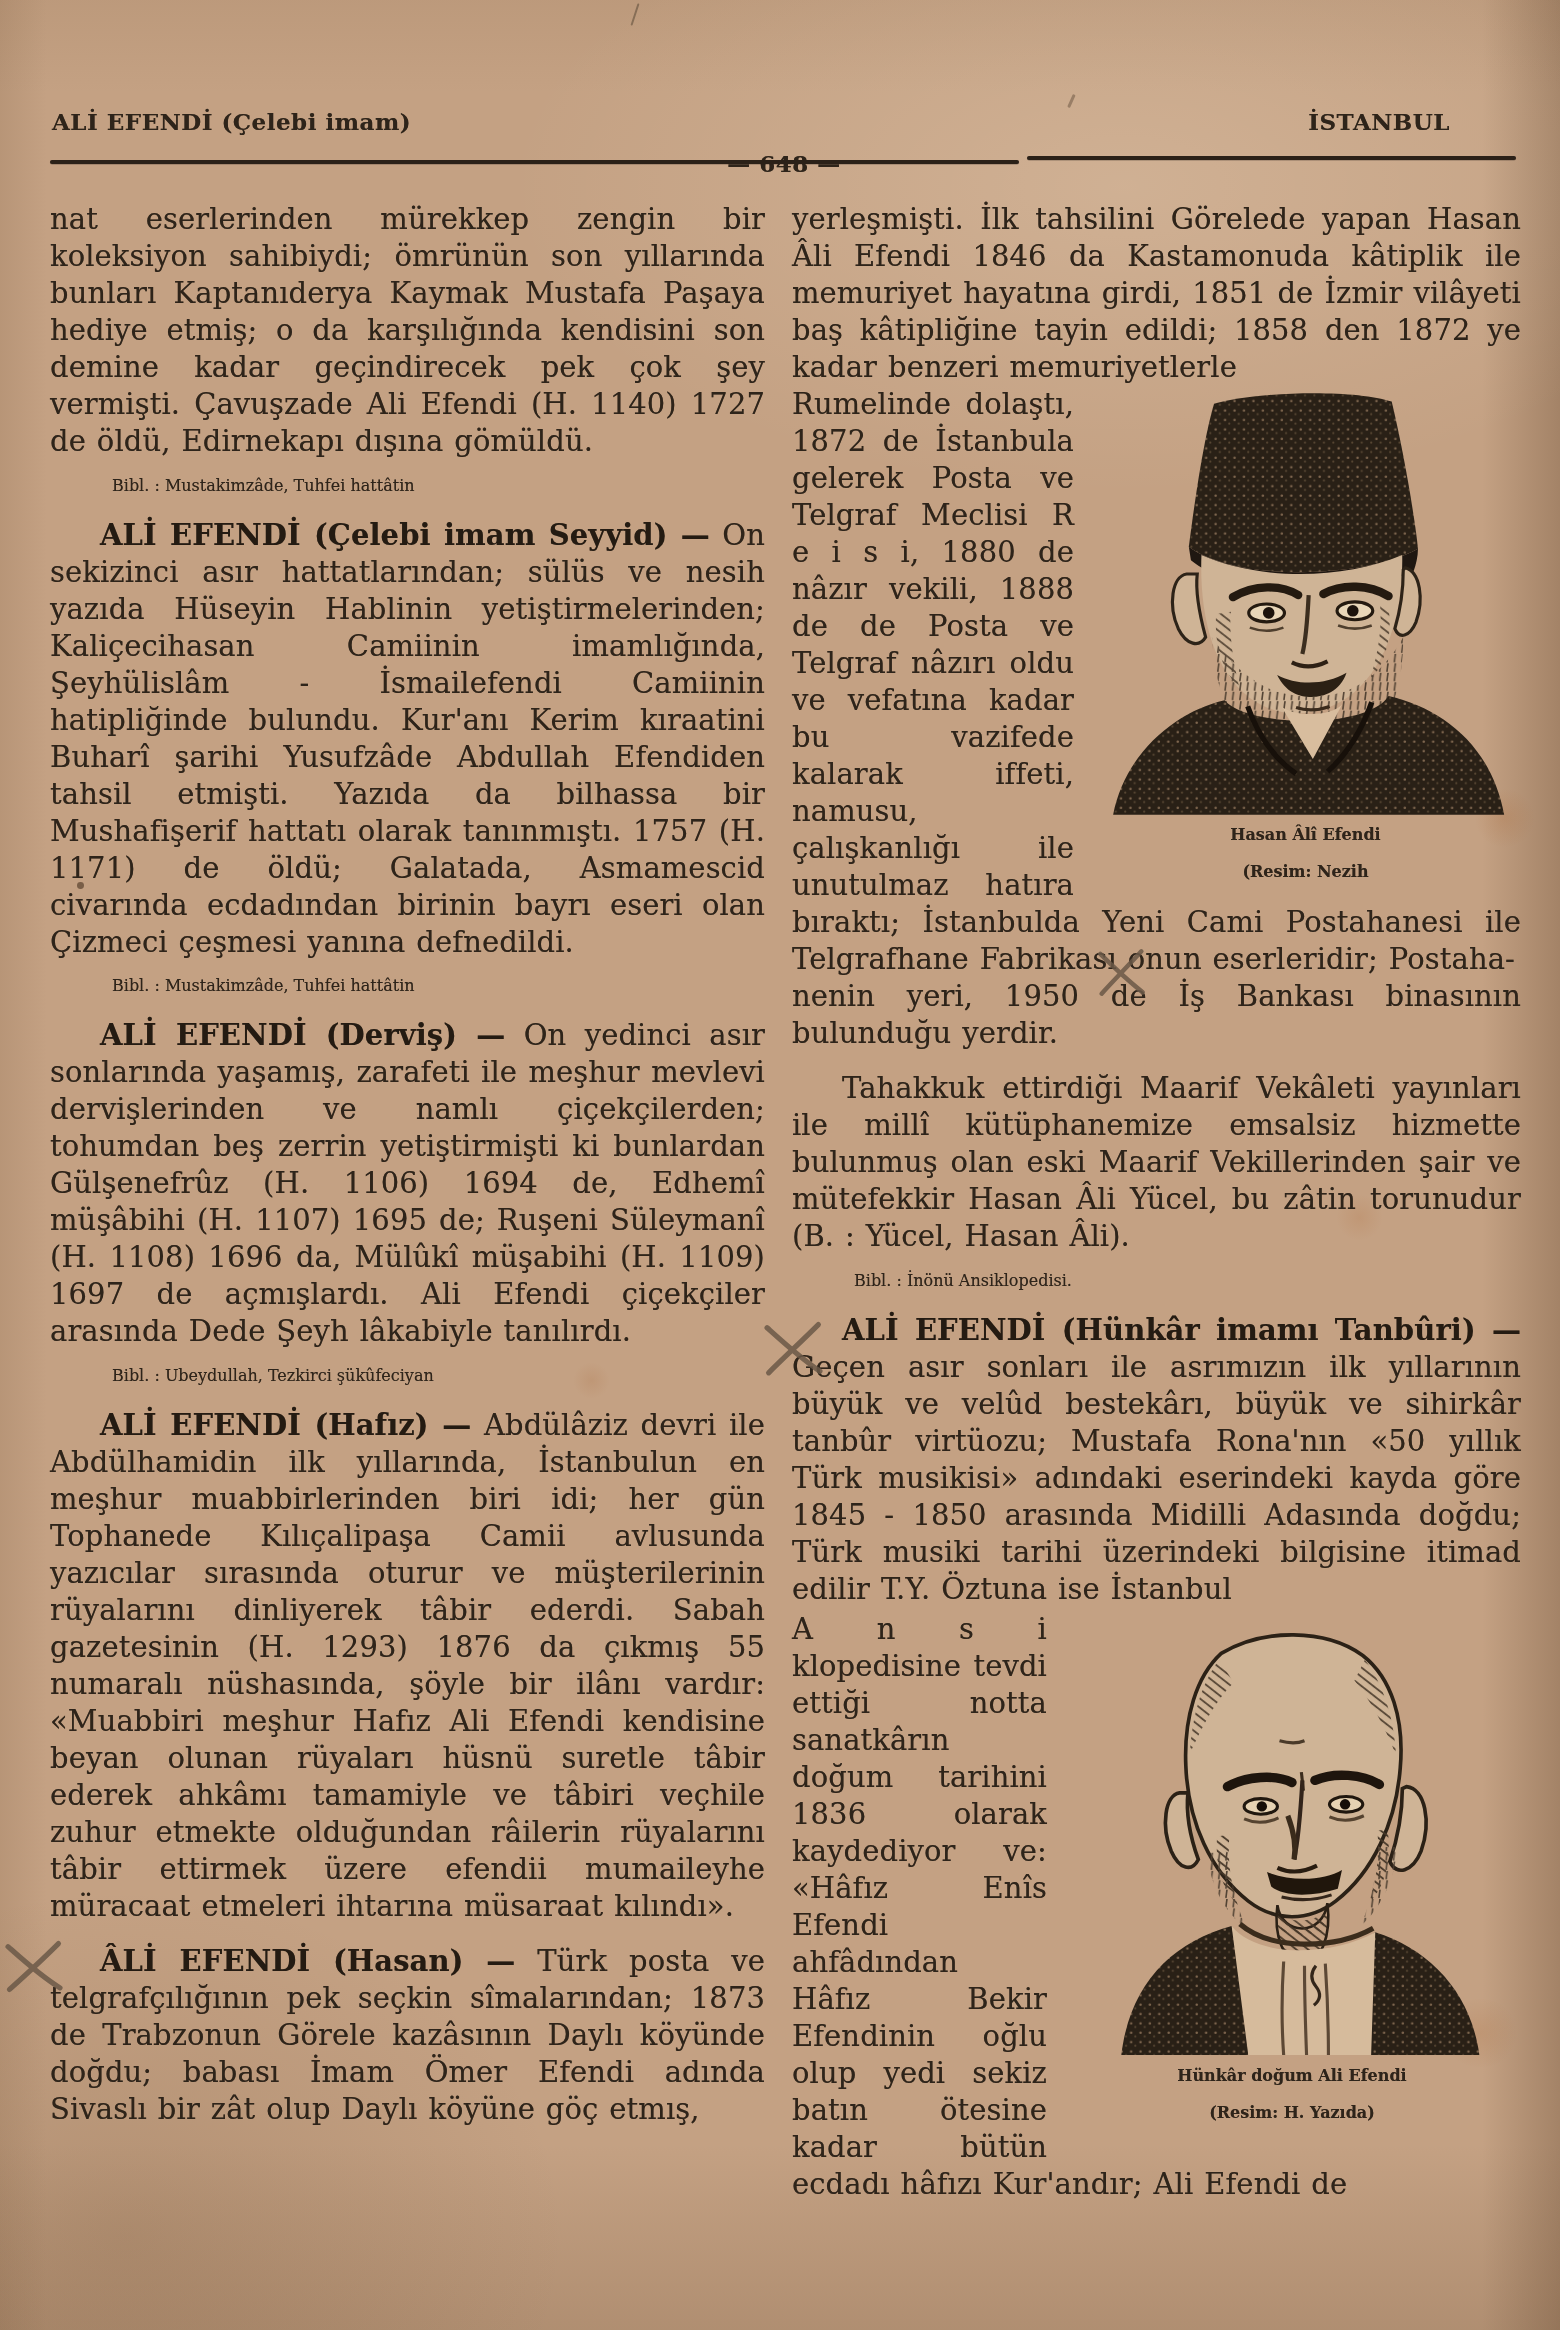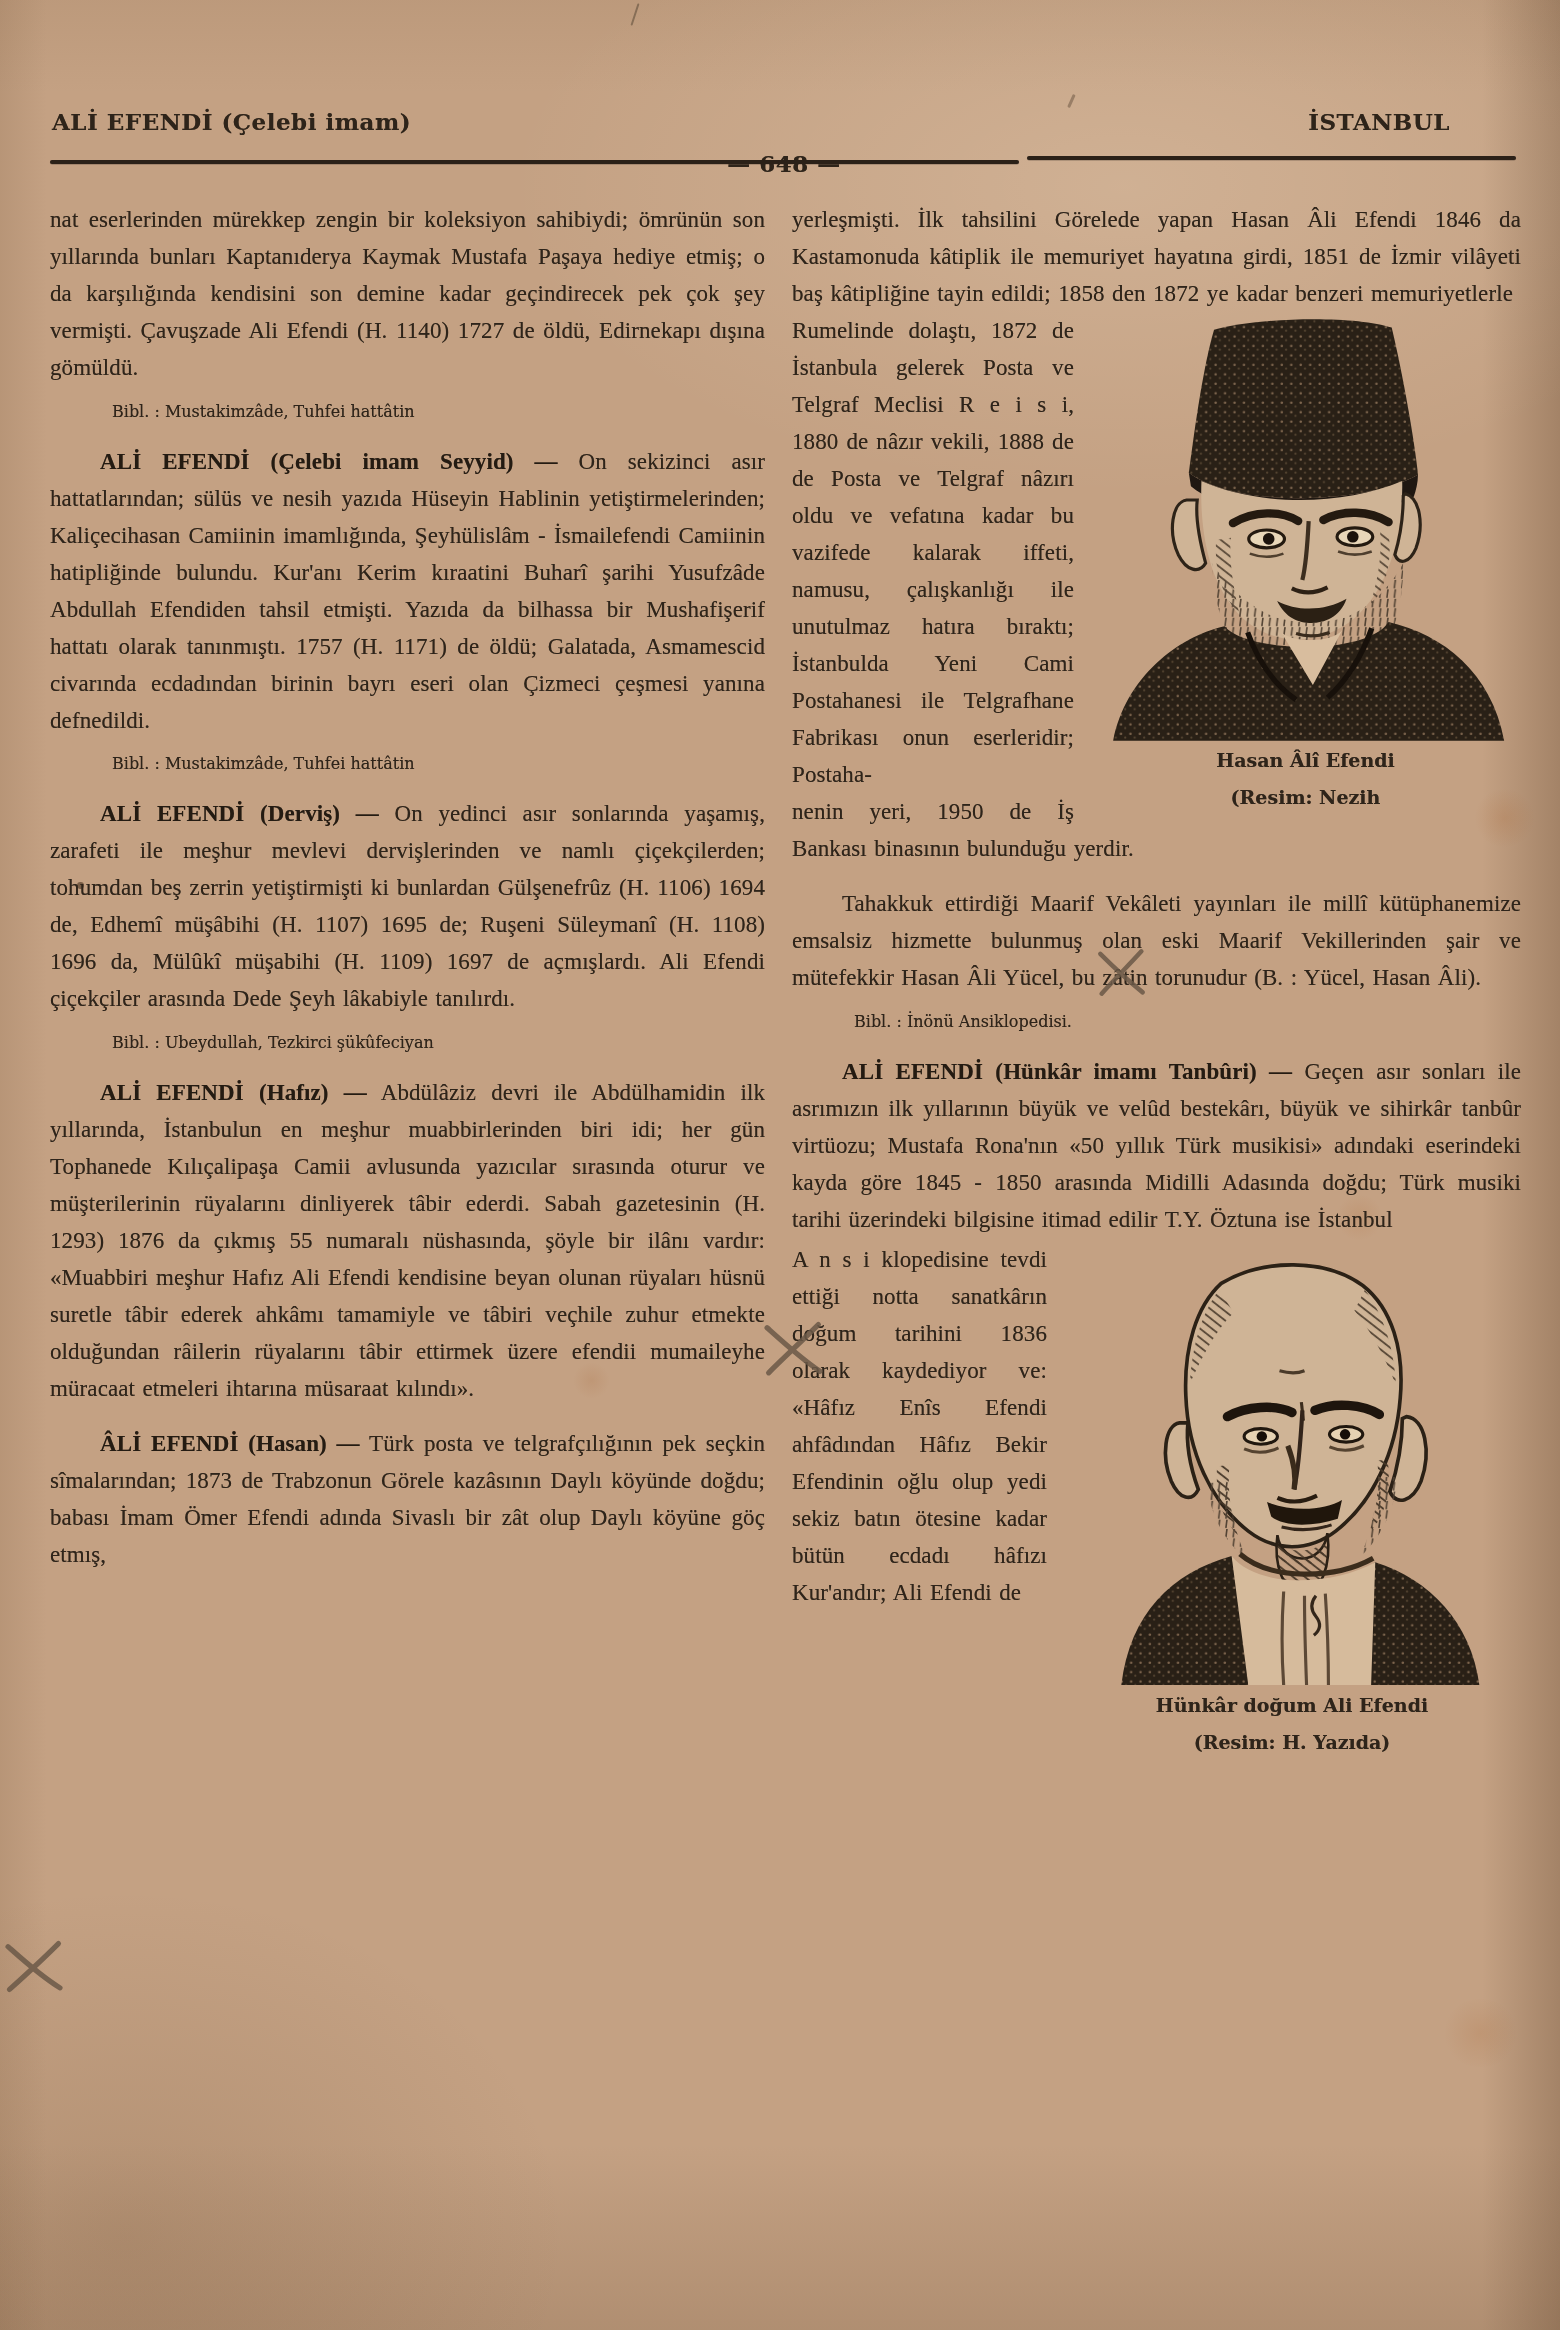--- a/index.html
+++ b/index.html
@@ -22,34 +22,34 @@
   .hdr-center{left:684px;top:110px;width:200px;text-align:center;margin-top:40px;}
   .hdr-right{right:110px;top:108px;}
   .rule{position:absolute;background:#2b2118;height:3.7px;border-radius:2.1px;box-shadow:0 0.5px 0 rgba(43,33,24,.4);}
   .rule-a{left:50px;top:160px;width:969px;}
   .rule-b{left:1027px;top:156px;width:489px;}
 
   .col{position:absolute;top:201px;text-align:justify;}
   .col-left{left:50px;width:715px;}
   .col-right{left:792px;width:729px;}
 
-  .body{font-size:23px;line-height:37px;margin:0;word-spacing:1.6px;letter-spacing:0.1px;
-        text-shadow:0 0 0.5px rgba(46,36,26,0.5);font-family:Liberation Serif, serif;}
+  .body{font-size:29px;line-height:37px;margin:0;word-spacing:1.6px;letter-spacing:0.1px;
+        text-shadow:0 0 0.5px rgba(46,36,26,0.5);}
   .entry{margin:18px 0 3.2px;text-indent:50px;}
   .cont{margin:0;}
   .rh{font-weight:bold;color:#241b12;}
   .bibl{font-size:16px;line-height:27px;margin:11.6px 0 18px 62px;text-align:left;
         text-shadow:0 0 0.5px rgba(46,36,26,0.5);}
 
   .fig{float:right;margin:3.2px 0 8.4px 16px;text-align:center;}
   .fig1{width:431px;}
   .fig2{width:458px;margin-top:7.4px;}
   .fig svg{display:block;width:100%;height:auto;}
   figcaption{margin-top:5.3px;}
-  .capline{display:block;font-weight:bold;font-size:19px;line-height:29.5px;
+  .capline{display:block;font-weight:bold;font-size:16px;line-height:29.5px;
            text-shadow:0 0 0.5px rgba(46,36,26,0.5);}
   .capline+.capline{margin-top:7.4px;}
 
   .xmark{position:absolute;opacity:0.85;}
   .xmark path{stroke:#6b5948;stroke-width:3.4;fill:none;stroke-linecap:round;}
   .speck{position:absolute;border-radius:50%;}
   .slashmark{position:absolute;background:#5a4836;opacity:.55;border-radius:1.1px;}
   .stain{position:absolute;border-radius:50%;}
 </style>
 </head>

